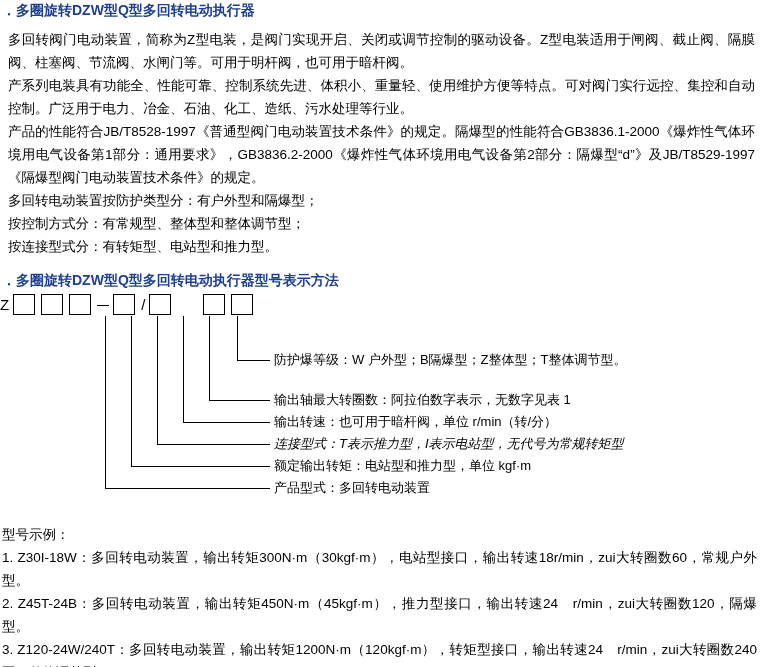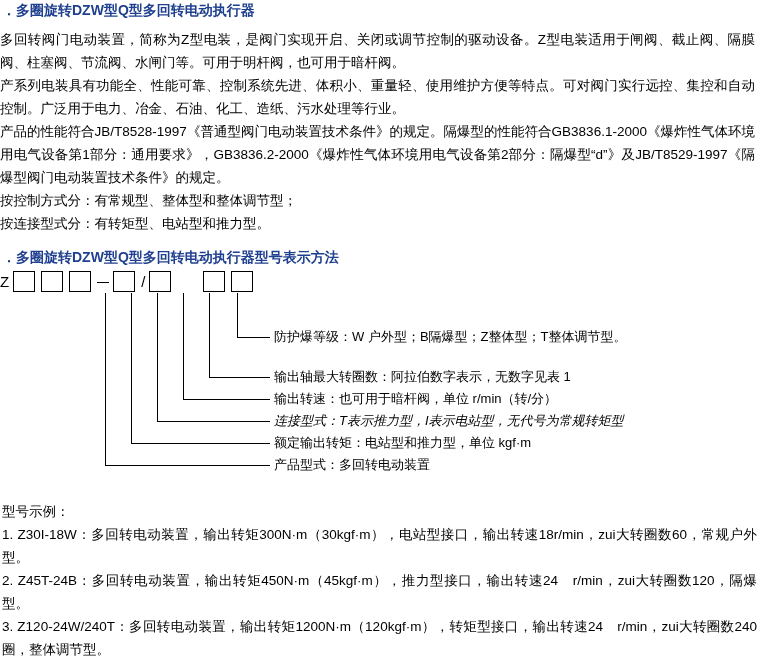--- a/index.html
+++ b/index.html
@@ -33,21 +33,21 @@
   }
   .para {
     margin: 0;
     padding: 0 4px 0 0;
     line-height: 23px;
     text-align: justify;
     text-justify: inter-ideograph;
     font-size: 13.5px;
   }
   .body-block {
-    padding: 4px 2px 0 0;
+    padding: 4px 2px 0 8px;
   }
   .spacer-md { height: 12px; }
 
   
   .diagram {
     position: relative;
     height: 230px;
     margin-top: 4px;
   }
   .code-row {
@@ -119,20 +119,21 @@
 <body>
 
 <div class="page">
 
   <h2 class="section-title">．多圈旋转DZW型Q型多回转电动执行器</h2>
 
   <div class="body-block">
     <p class="para">多回转阀门电动装置，简称为Z型电装，是阀门实现开启、关闭或调节控制的驱动设备。Z型电装适用于闸阀、截止阀、隔膜阀、柱塞阀、节流阀、水闸门等。可用于明杆阀，也可用于暗杆阀。</p>
     <p class="para">产系列电装具有功能全、性能可靠、控制系统先进、体积小、重量轻、使用维护方便等特点。可对阀门实行远控、集控和自动控制。广泛用于电力、冶金、石油、化工、造纸、污水处理等行业。</p>
     <p class="para">产品的性能符合JB/T8528-1997《普通型阀门电动装置技术条件》的规定。隔爆型的性能符合GB3836.1-2000《爆炸性气体环境用电气设备第1部分：通用要求》，GB3836.2-2000《爆炸性气体环境用电气设备第2部分：隔爆型“d”》及JB/T8529-1997《隔爆型阀门电动装置技术条件》的规定。</p>
+    <p class="para">多回转电动装置按防护类型分：有户外型和隔爆型；</p>
     <p class="para">按控制方式分：有常规型、整体型和整体调节型；</p>
     <p class="para">按连接型式分：有转矩型、电站型和推力型。</p>
   </div>
 
   <div class="spacer-md"></div>
 
   <h2 class="section-title">．多圈旋转DZW型Q型多回转电动执行器型号表示方法</h2>
 
   <div class="diagram">
 

